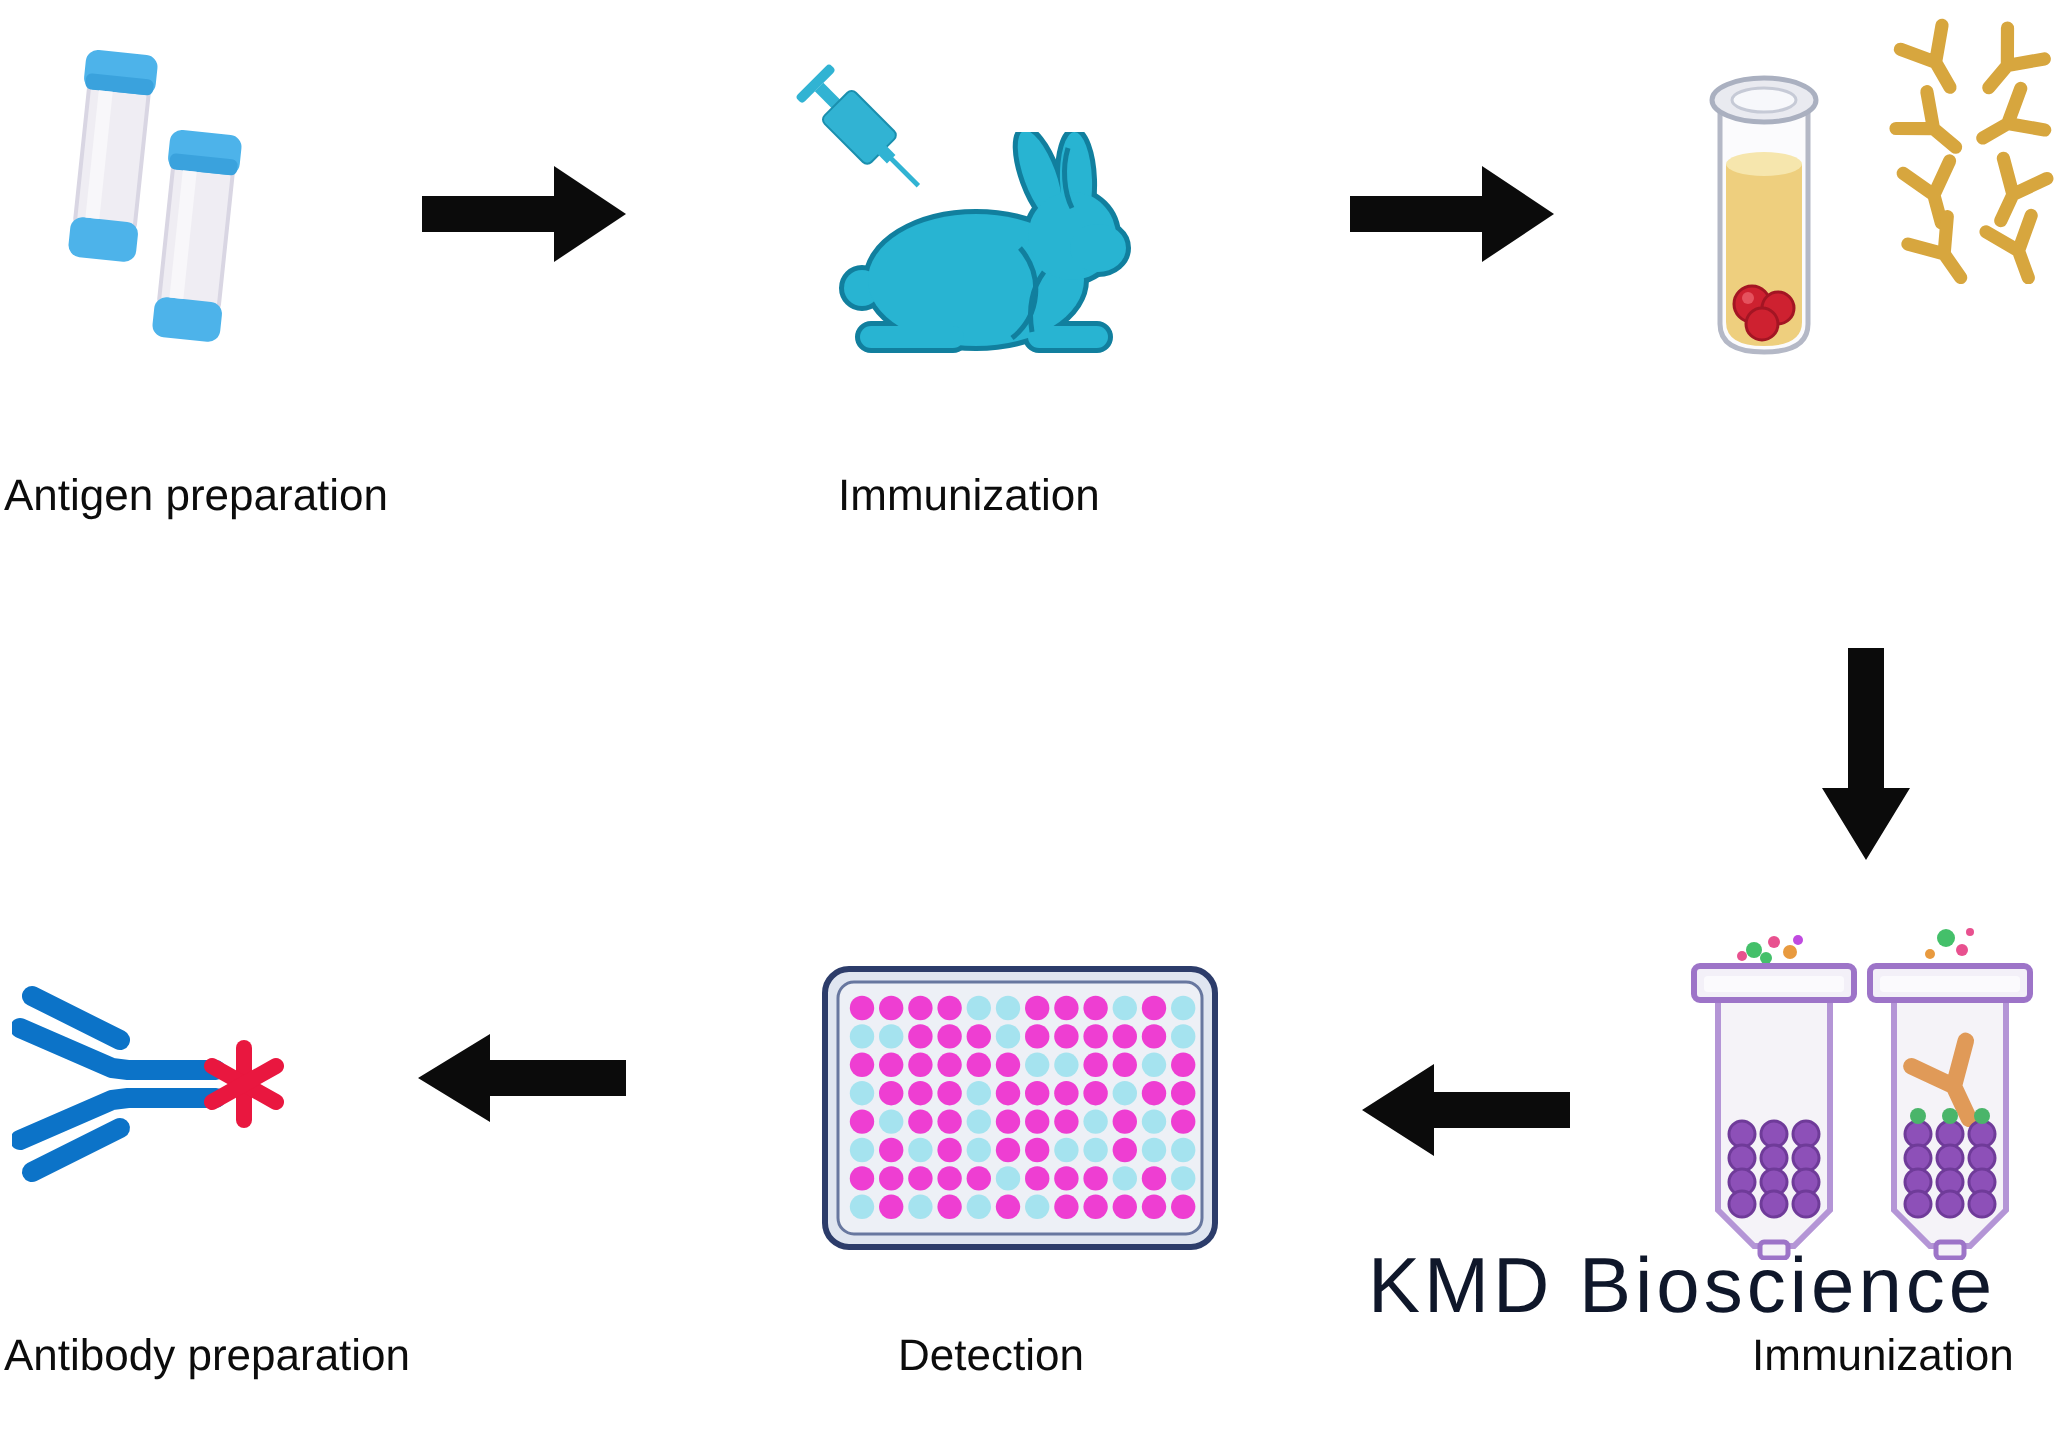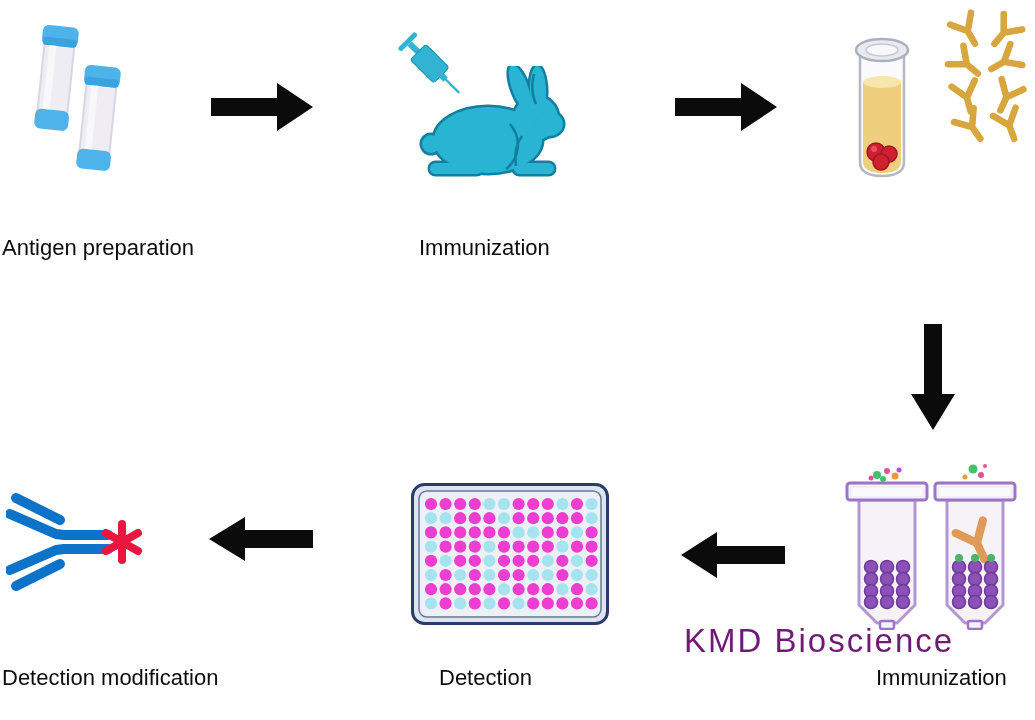--- a/index.html
+++ b/index.html
@@ -1,21 +1,21 @@
 <!DOCTYPE html>
 <html><head>
 <meta charset="utf-8">
 <style>
   html,body{margin:0;padding:0;background:#fff;}
   .stage{position:relative;width:1035px;height:720px;background:#ffffff;overflow:hidden;
          font-family:"Liberation Sans",sans-serif;}
   .label{position:absolute;font-size:22px;color:#0c0c0c;white-space:nowrap;z-index:3;}
   .abs{position:absolute;}
-  .watermark{position:absolute;left:684px;top:622px;font-size:33px;letter-spacing:2px;
-             color:#701a75;z-index:2;font-weight:400;}
+  .watermark{position:absolute;left:684px;top:622px;font-size:39px;letter-spacing:2px;
+             color:#0f172a;z-index:2;font-weight:400;}
   svg{display:block;}
 </style>
 </head>
 <body>
 
 <div class="stage">
 
   <svg width="0" height="0" style="position:absolute">
     <defs>
       <g id="y-antibody">
@@ -290,18 +290,18 @@
     <g fill="none" stroke="#e9173f" stroke-width="8" stroke-linecap="round">
       <path d="M116,34 L116,70"></path>
       <path d="M100,43 L132,61"></path>
       <path d="M132,43 L100,61"></path>
     </g>
   </svg>
 
   <div class="label" style="left:2px;top:235px">Antigen preparation</div>
   <div class="label" style="left:419px;top:235px">Immunization</div>
   <div class="label" style="left:876px;top:665px">Immunization</div>
-  <div class="label" style="left:439px;top:665px">Detection</div>
-  <div class="label" style="left:2px;top:665px">Detection modification</div>
+  <div class="label" style="left:449px;top:665px">Detection</div>
+  <div class="label" style="left:2px;top:665px">Antibody preparation</div>
 
   <div class="watermark">KMD Bioscience</div>
 
 </div>
 
 </body></html>

